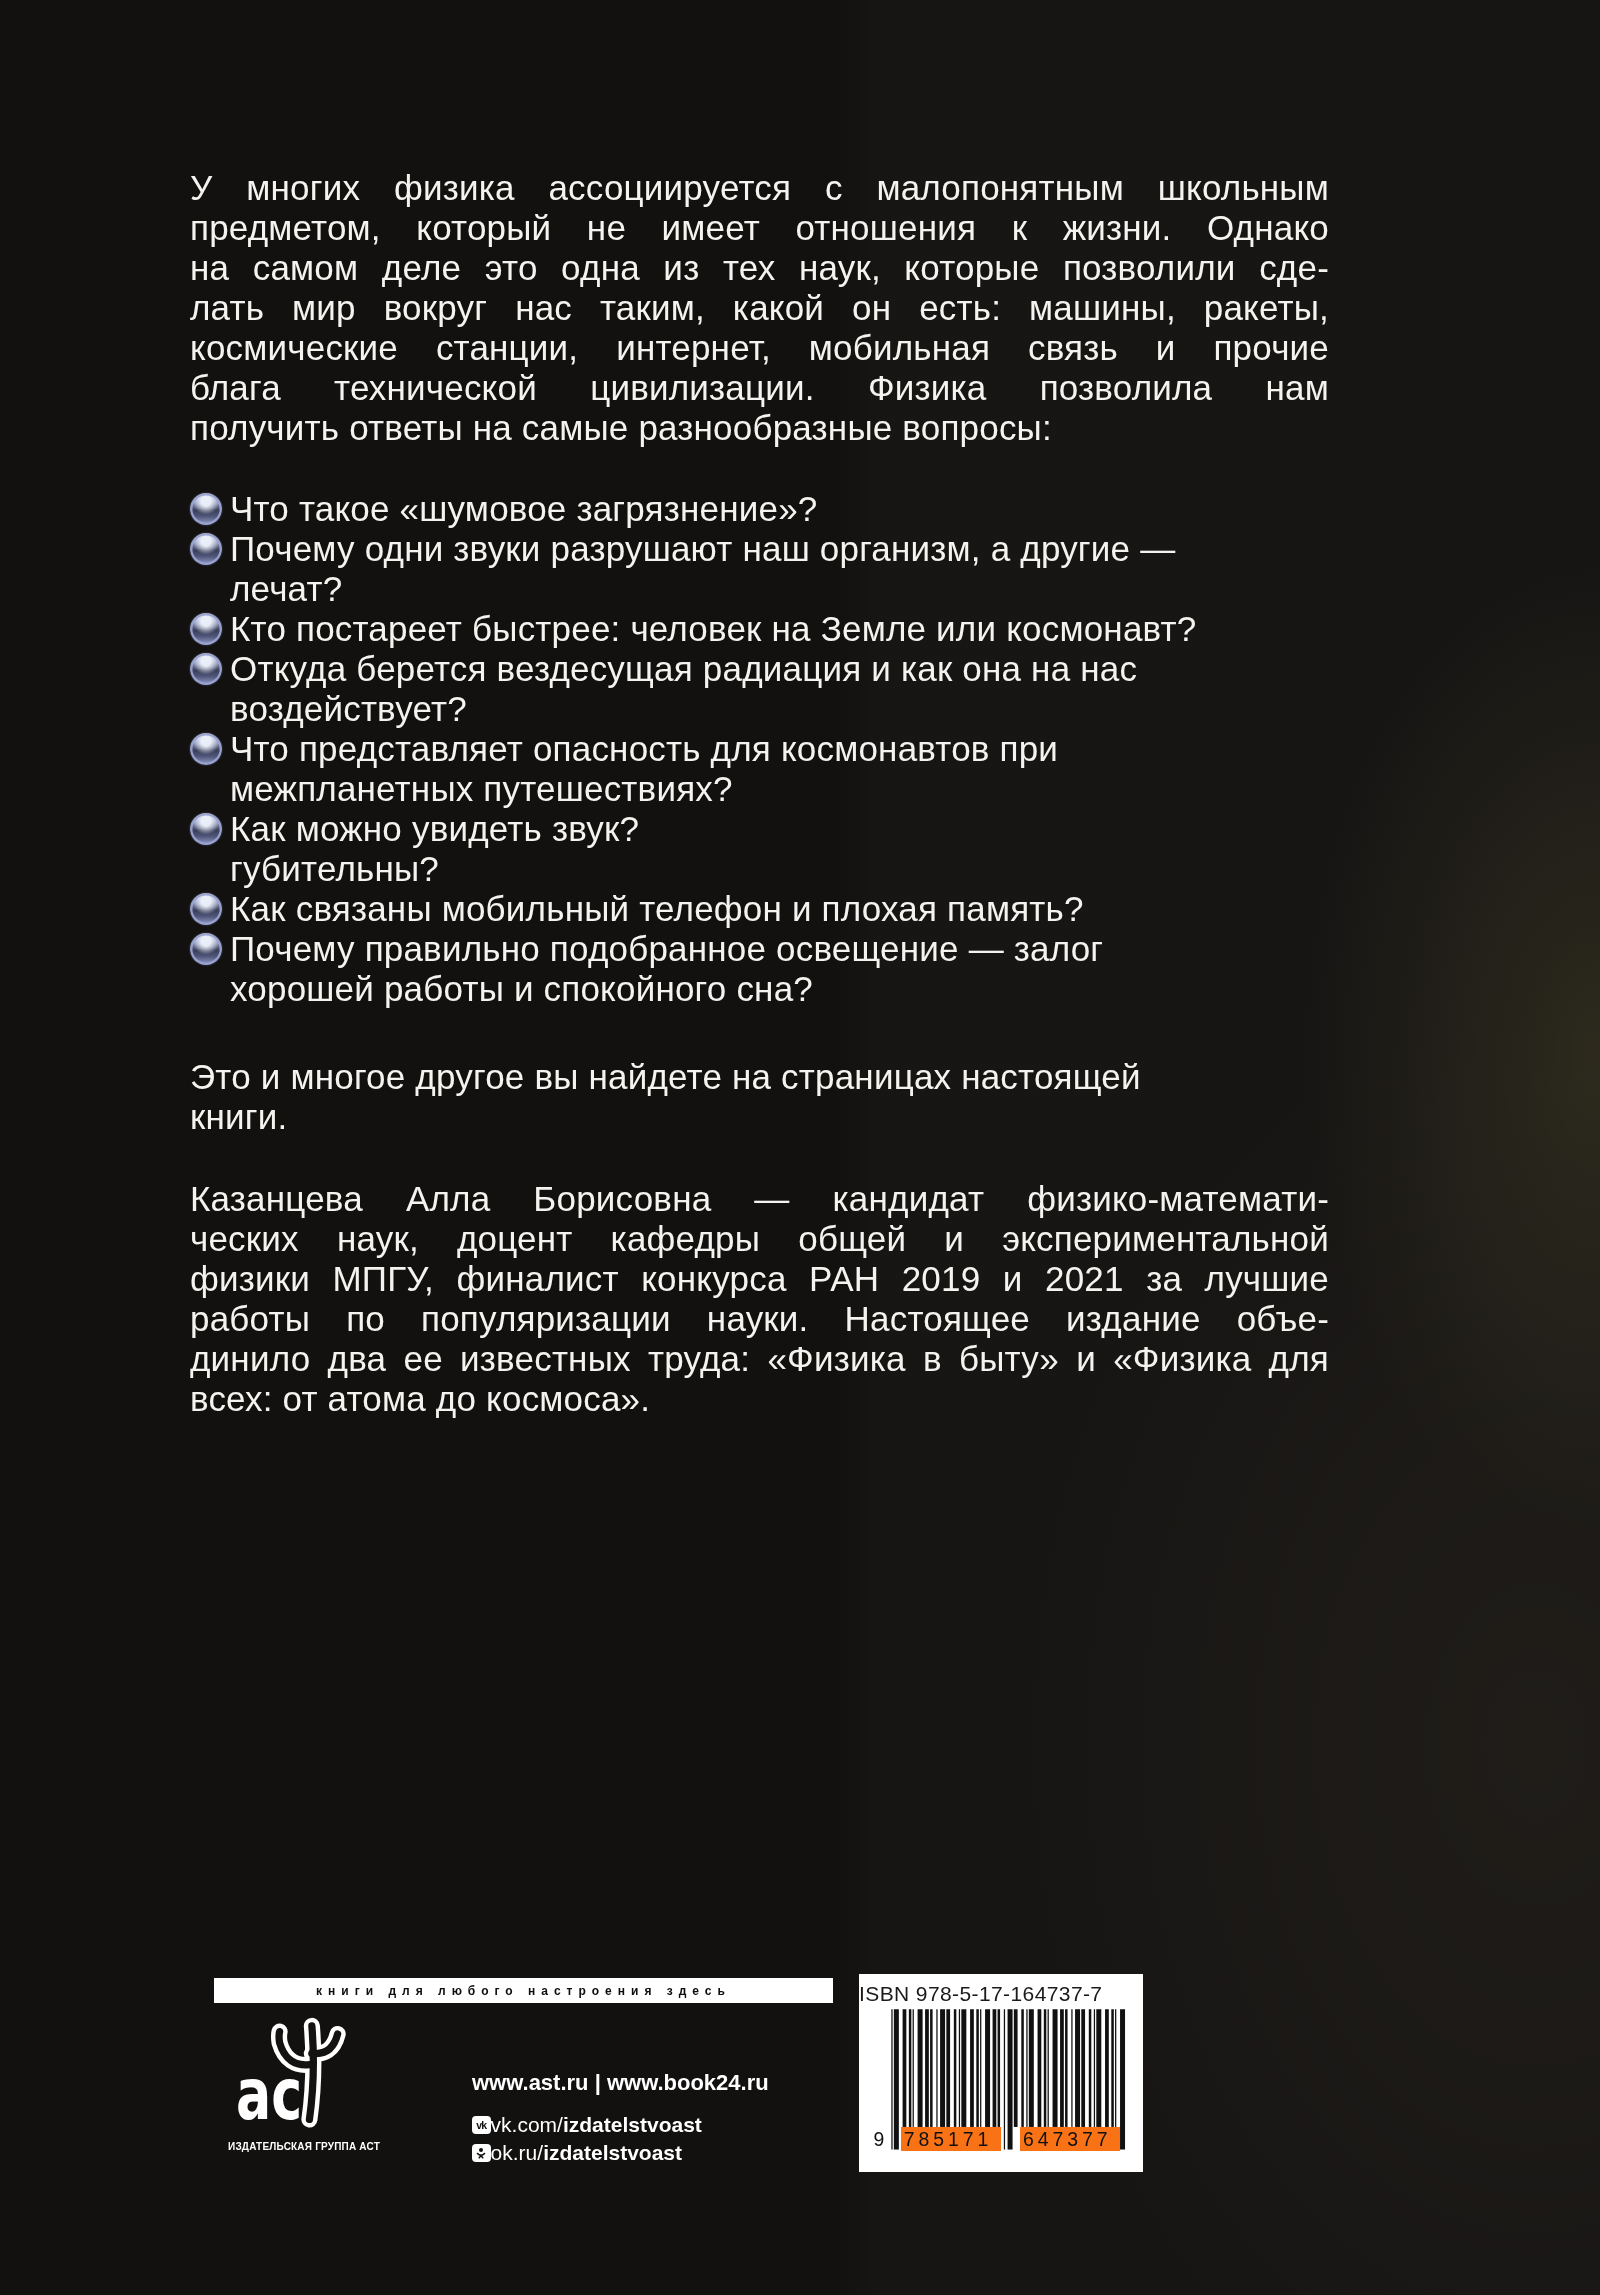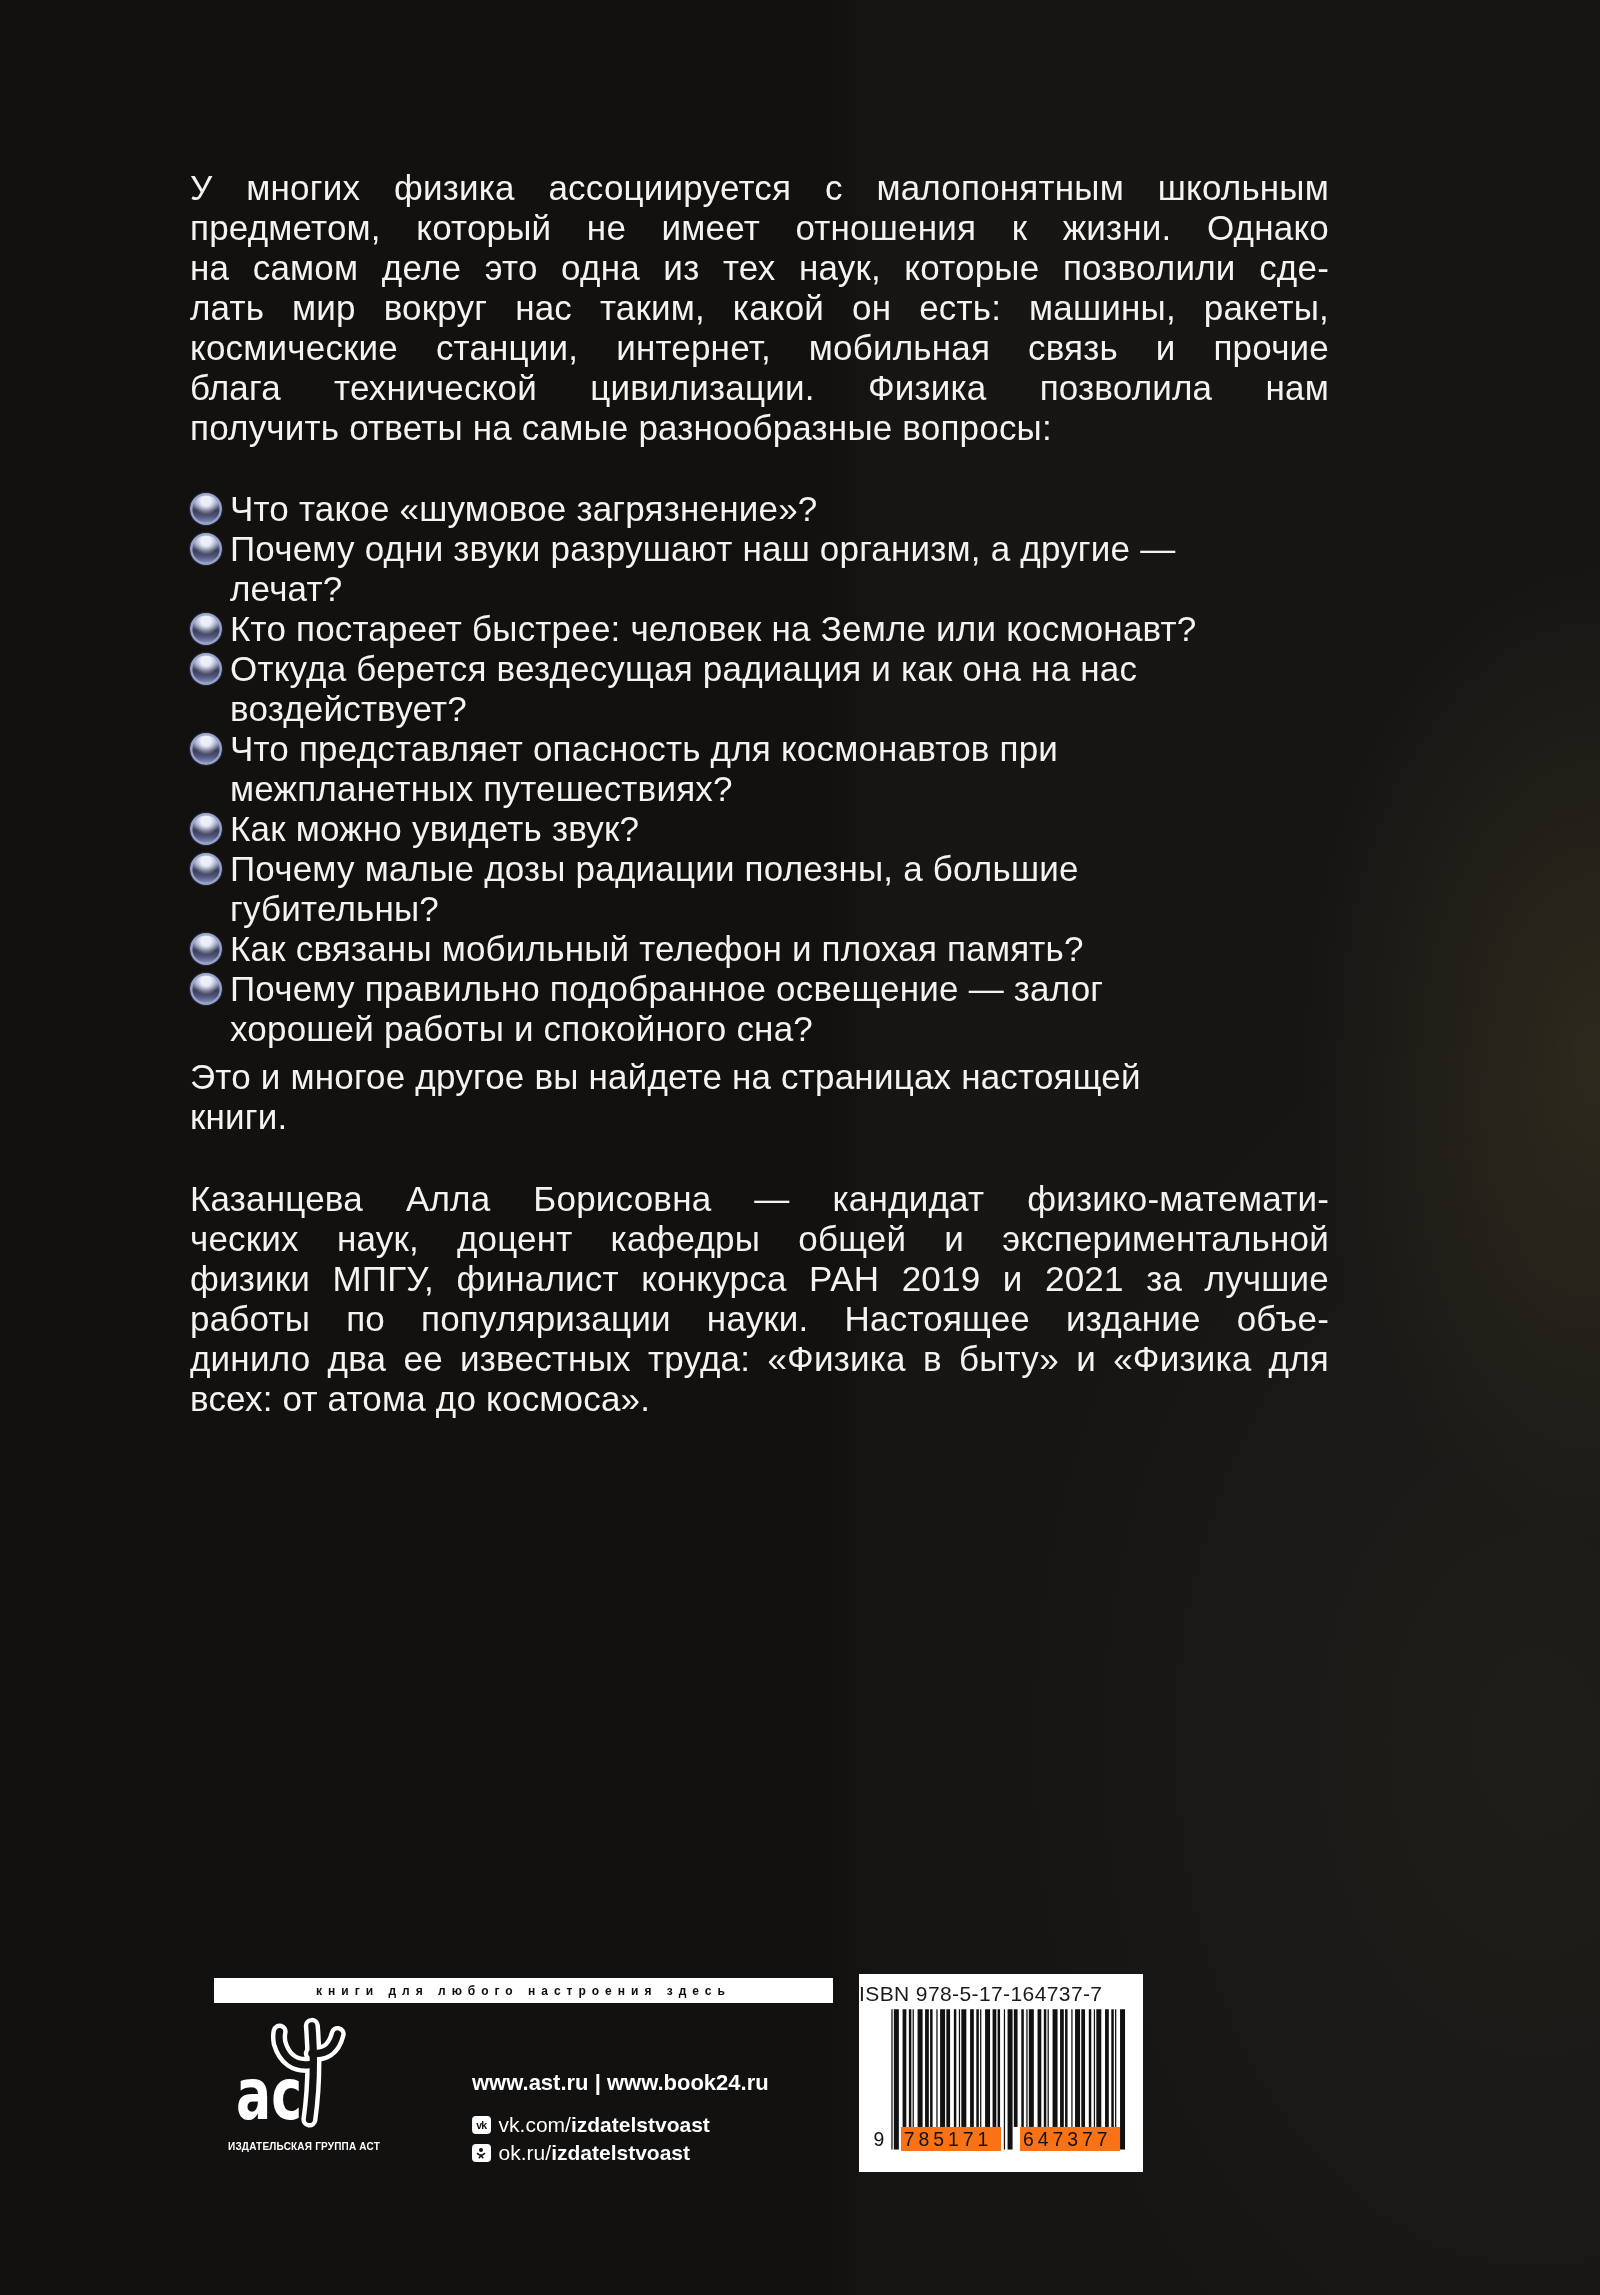--- a/index.html
+++ b/index.html
@@ -28,21 +28,21 @@
   .tagline{
     position:absolute;left:214px;top:1978px;width:619px;height:25px;background:#fff;
     display:flex;align-items:center;justify-content:center;
     color:#0d0d0d;font-weight:700;font-size:12px;letter-spacing:6px;white-space:nowrap;
   }
   .astlogo{position:absolute;left:228px;top:2013px;width:129px;height:121px;}
   .cw{stroke:#fff;stroke-width:20;fill:none;stroke-linecap:round;}
   .cb{stroke:#151311;stroke-width:9;fill:none;stroke-linecap:round;}
   .astcaption{position:absolute;left:228px;top:2141px;width:137px;color:#fff;font-size:10px;font-weight:700;letter-spacing:0.2px;white-space:nowrap;}
   .sites{position:absolute;left:472px;top:2070px;color:#fff;font-size:22px;font-weight:700;white-space:nowrap;}
-  .sline{position:absolute;left:472px;color:#fff;font-size:21px;display:flex;align-items:center;gap:8px;white-space:nowrap;}
+  .sline{position:absolute;left:472px;color:#fff;font-size:21px;display:flex;align-items:center;white-space:nowrap;}
   .sline .handle{font-weight:700;}
   .sicon{width:18.6px;height:18.6px;background:#fff;border-radius:4px;display:inline-flex;align-items:center;justify-content:center;color:#111;flex:0 0 auto;}
   .sicon .vkg{font-size:10.5px;font-weight:800;letter-spacing:-0.8px;line-height:1;}
   .isbnbox{position:absolute;left:859px;top:1974px;width:284px;height:198px;background:#fff;}
   .isbnlabel{margin-top:8px;text-align:left;color:#1a1a1a;font-size:21px;letter-spacing:0.4px;}
   .bcwrap{position:relative;margin:3.2px auto 0;width:258px;height:144px;}
   .bcdigits{position:absolute;left:0;right:0;top:118px;display:flex;align-items:flex-start;padding-left:1.6px;color:#111;font-size:19.4px;letter-spacing:4px;line-height:24px;}
   .bcdigits .g{background:#f97316;padding:0 2.4px;flex:1;margin:0 9.7px;}
   .bcdigits .lead{width:18px;flex:0 0 auto;}
 </style>
@@ -77,21 +77,20 @@
         <div class="bline"><span>воздействует?</span></div>
       </div>
       <div class="bitem">
         <div class="bline"><span class="ball"></span><span>Что представляет опасность для космонавтов при</span></div>
         <div class="bline"><span>межпланетных путешествиях?</span></div>
       </div>
       <div class="bitem">
         <div class="bline"><span class="ball"></span><span>Как можно увидеть звук?</span></div>
       </div>
       <div class="bitem">
-        <div class="bline"><span class="ball"></span><span>Почему малые дозы радиации полезны, а большие</span></div>
         <div class="bline"><span>губительны?</span></div>
       </div>
       <div class="bitem">
         <div class="bline"><span class="ball"></span><span>Как связаны мобильный телефон и плохая память?</span></div>
       </div>
       <div class="bitem">
         <div class="bline"><span class="ball"></span><span>Почему правильно подобранное освещение — залог</span></div>
         <div class="bline"><span>хорошей работы и спокойного сна?</span></div>
       </div>
     </div>

